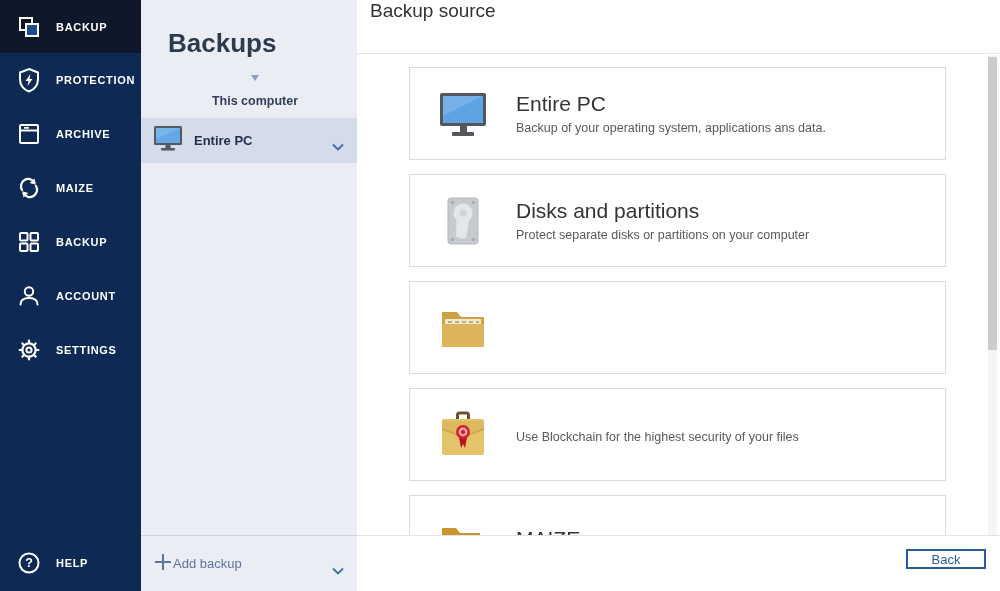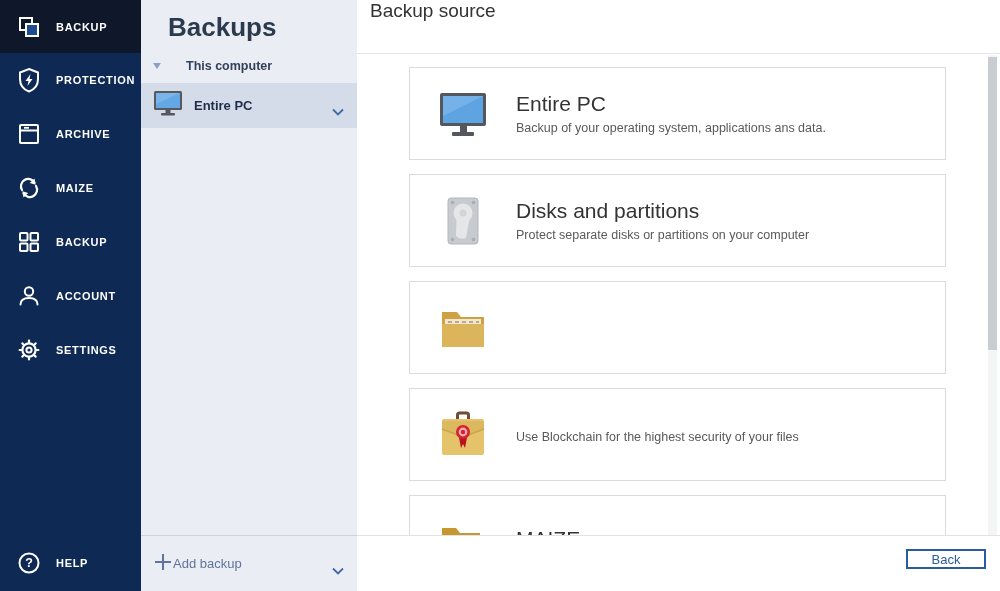--- a/index.html
+++ b/index.html
@@ -10,22 +10,22 @@
   
   .sidebar { width:141px; height:591px; background:#0e2a54; position:relative; flex:0 0 141px; }
   .nav-item { height:54px; display:flex; align-items:center; padding-left:16px; gap:14px; cursor:pointer; }
   .nav-item.active { background:#0f172a; height:53px; }
   .nav-icon { width:26px; height:26px; display:flex; align-items:center; justify-content:center; flex:0 0 26px; }
   .nav-label { color:#ffffff; font-size:11px; font-weight:bold; letter-spacing:0.7px; }
   .sidebar-help { position:absolute; left:0; right:0; bottom:1px; }
 
   
   .panel { width:216px; flex:0 0 216px; height:591px; background:#eaeef4; position:relative; }
-  .panel-title { font-size:26px; font-weight:600; color:#2c3a4e; padding:12px 0 0 27px; }
-  .group-row { display:flex; align-items:center; gap:25px; padding:16px 0 10px 12px; cursor:pointer; }
+  .panel-title { font-size:26px; font-weight:600; color:#2c3a4e; padding:28px 0 0 27px; }
+  .group-row { display:flex; align-items:center; gap:13px; padding:16px 0 10px 12px; cursor:pointer;flex-direction:column; }
   .tri-down { width:0; height:0; border-left:4.5px solid transparent; border-right:4.5px solid transparent; border-top:6px solid #8ba1c2; }
   .group-label { font-size:12.5px; font-weight:bold; color:#33415c; }
   .backup-row { height:45px; background:#d4dce9; display:flex; align-items:center; padding-left:12px; gap:11px; position:relative; cursor:pointer; }
   .backup-row .row-label { font-size:13px; font-weight:bold; color:#1f2d4a; }
   .row-chevron { position:absolute; right:13px; top:19px; }
   .add-backup { position:absolute; left:0; right:0; bottom:0; height:56px; border-top:1px solid #ccd3de; display:flex; align-items:center; padding-left:13px; gap:1px; cursor:pointer; }
   .add-backup .add-label { font-size:13px; color:#5f739c; }
   .add-chevron { position:absolute; right:13px; top:25px; }
 
   

